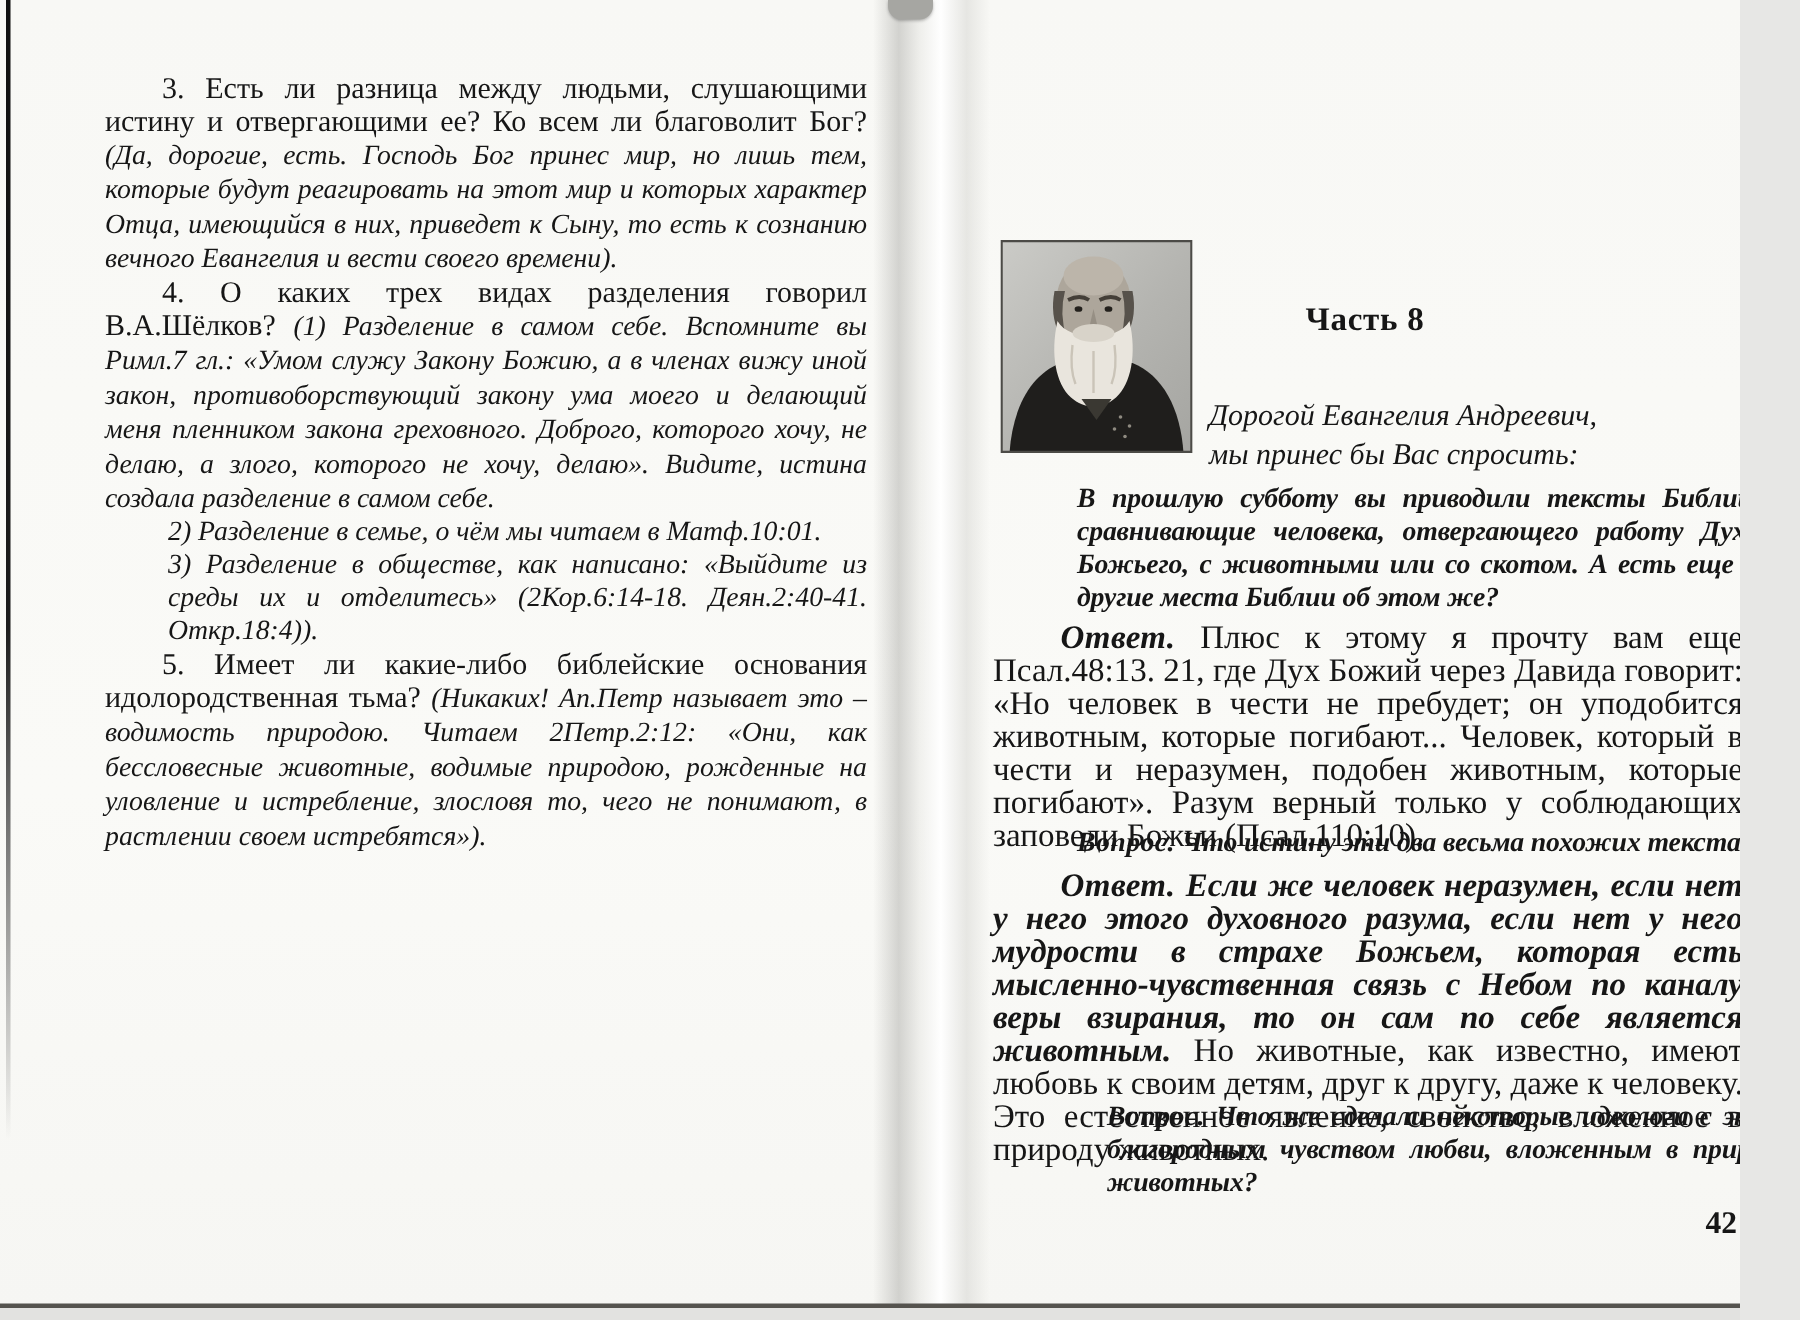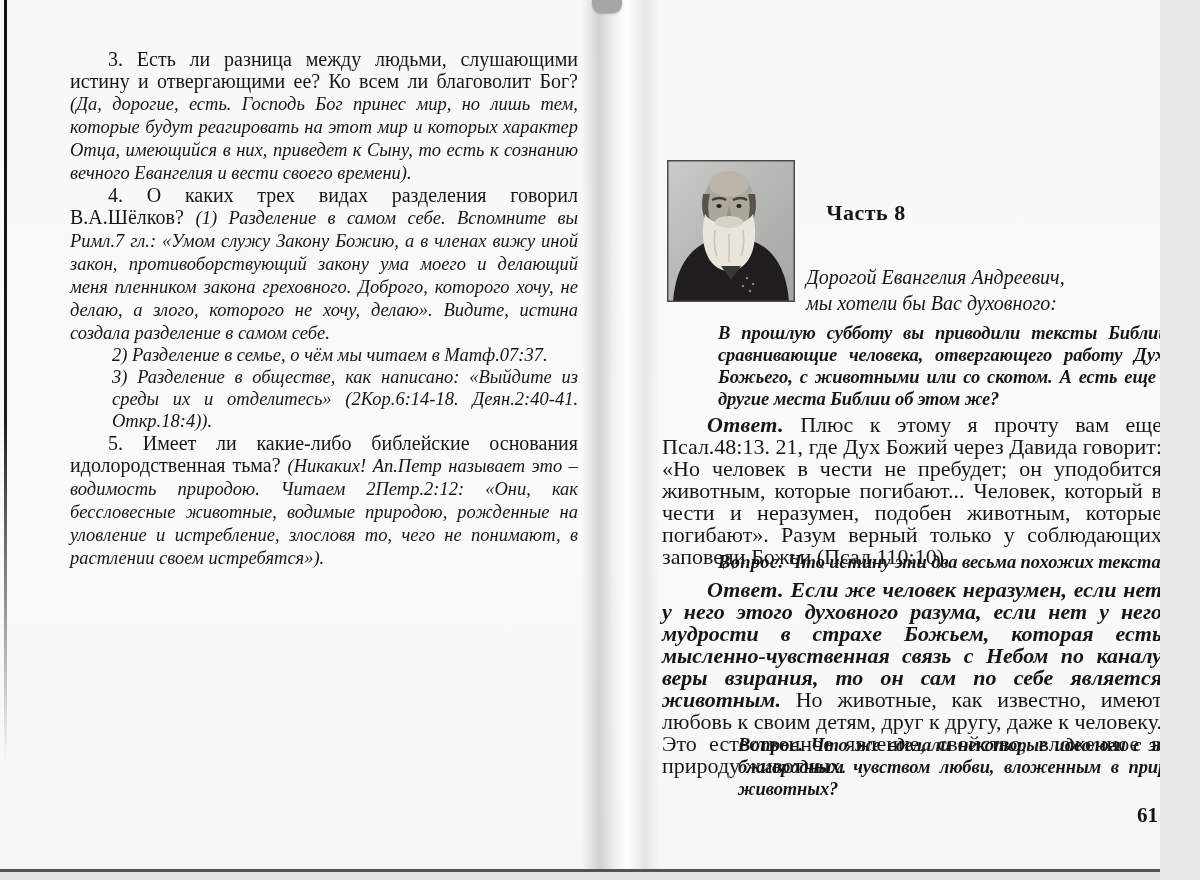--- a/index.html
+++ b/index.html
@@ -23,21 +23,21 @@
   .left-text p{margin:0;text-align:justify;font-size:20px;line-height:22px;}
   .left-text p.lp{text-indent:38px;}
   .left-text p.sub{margin-left:42px;text-indent:0;font-size:18.5px;}
   .seg-regular{font-style:normal;font-weight:normal;}
   .seg-italic{font-style:italic;}
   .left-text .seg-italic{font-size:18.5px;}
   .seg-bold-italic{font-style:italic;font-weight:700;}
 
   
   .photo{position:absolute;left:667px;top:160px;width:128px;height:142px;}
-  .part-title{position:absolute;left:776px;top:200px;width:180px;text-align:center;
+  .part-title{position:absolute;left:820px;top:200px;width:180px;text-align:center;
     font-weight:700;font-size:22px;letter-spacing:0.5px;}
   .salutation{position:absolute;left:806px;top:264px;font-style:italic;font-size:20px;
     line-height:26px;white-space:nowrap;}
   .right-text{position:absolute;left:662px;top:322px;width:500px;height:500px;}
   .right-text p{position:absolute;left:0;width:500px;margin:0;text-align:justify;line-height:22px;}
   .right-text p.rq{left:56px;width:455px;font-size:18.5px;}
   .right-text p.rq .seg-bold-italic{letter-spacing:-0.1px;}
   .right-text p.ra{font-size:22px;text-indent:45px;}
   .right-text p.oneline{white-space:nowrap;text-align:left;}
   .label{font-style:italic;font-weight:700;letter-spacing:0.3px;}
@@ -49,21 +49,21 @@
 
 <div class="spread">
 
   <div class="edge-left"></div>
   <div class="spine"></div>
   <div class="spine-notch"></div>
 
   <div class="left-text">
       <p class="lp"><span class="seg-regular">3. Есть ли разница между людьми, слушающими истину и отвергающими ее? Ко всем ли благоволит Бог? </span><span class="seg-italic">(Да, дорогие, есть. Господь Бог принес мир, но лишь тем, которые будут реагировать на этот мир и которых характер Отца, имеющийся в них, приведет к Сыну, то есть к сознанию вечного Евангелия и вести своего времени).</span></p>
       <p class="lp"><span class="seg-regular">4. О каких трех видах разделения говорил В.А.Шёлков? </span><span class="seg-italic">(1) Разделение в самом себе. Вспомните вы Римл.7 гл.: «Умом служу Закону Божию, а в членах вижу иной закон, противоборствующий закону ума моего и делающий меня пленником закона греховного. Доброго, которого хочу, не делаю, а злого, которого не хочу, делаю». Видите, истина создала разделение в самом себе.</span></p>
-      <p class="sub"><span class="seg-italic">2) Разделение в семье, о чём мы читаем в Матф.07:37.</span></p>
+      <p class="sub"><span class="seg-italic">2) Разделение в семье, о чём мы читаем в Матф.10:01.</span></p>
       <p class="sub"><span class="seg-italic">3) Разделение в обществе, как написано: «Выйдите из среды их и отделитесь» (2Кор.6:14-18. Деян.2:40-41. Откр.18:4)).</span></p>
       <p class="lp"><span class="seg-regular">5. Имеет ли какие-либо библейские основания идолородственная тьма? </span><span class="seg-italic">(Никаких! Ап.Петр называет это – водимость природою. Читаем 2Петр.2:12: «Они, как бессловесные животные, водимые природою, рожденные на уловление и истребление, злословя то, чего не понимают, в растлении своем истребятся»).</span></p>
     </div>
 
   <div class="photo">
     <svg width="128" height="142" viewBox="0 0 128 142">
       <defs>
         <linearGradient id="pg" x1="0" y1="0" x2="1" y2="1">
           <stop offset="0" stop-color="#cbcbc7"></stop>
           <stop offset="0.55" stop-color="#b4b4b0"></stop>
@@ -93,28 +93,28 @@
           <circle cx="83" cy="131" r="1.2"></circle>
       </g>
       <rect x="0.75" y="0.75" width="126.5" height="140.5" fill="none" stroke="#4c4b47" stroke-width="1.5"></rect>
     </svg>
   </div>
 
   <div class="part-title">Часть 8</div>
 
   <div class="salutation">
     <div>Дорогой Евангелия Андреевич,</div>
-    <div>мы хотели бы Вас духовного:</div>
+    <div>мы принес бы Вас спросить:</div>
   </div>
 
   <div class="right-text">
       <p class="rq" style="top: 0px;"><span class="seg-bold-italic">В прошлую субботу вы приводили тексты Библии, сравнивающие человека, отвергающего работу Духа Божьего, с животными или со скотом. А есть еще и другие места Библии об этом же?</span></p>
       <p class="ra" style="top: 92px;"><span class="label">Ответ.</span><span class="seg-regular"> Плюс к этому я прочту вам еще Псал.48:13. 21, где Дух Божий через Давида говорит: «Но человек в чести не пребудет; он уподобится животным, которые погибают... Человек, который в чести и неразумен, подобен животным, которые погибают». Разум верный только у соблюдающих заповеди Божьи (Псал.110:10).</span></p>
       <p class="rq oneline" style="top: 229px;"><span class="label">Вопрос.</span><span class="seg-bold-italic"> Что истину эти два весьма похожих текста?</span></p>
       <p class="ra" style="top: 257px;"><span class="label">Ответ.</span><span class="seg-bold-italic"> Если же человек неразумен, если нет у него этого духовного разума, если нет у него мудрости в страхе Божьем, которая есть мысленно-чувственная связь с Небом по каналу веры взирания, то он сам по себе является животным.</span><span class="seg-regular"> Но животные, как известно, имеют любовь к своим детям, друг к другу, даже к человеку. Это естественное явление, свойство, вложенное в природу животных.</span></p>
       <p class="rq" style="top: 412px; margin-left: 20px;"><span class="label">Вопрос.</span><span class="seg-bold-italic"> Что же сделали некоторые идеологи с этим благородным чувством любви, вложенным в природу животных?</span></p>
     </div>
 
-  <div class="page-number">61</div>
+  <div class="page-number">42</div>
 
   <div class="bottom-line"></div>
   <div class="bottom-strip"></div>
 </div>
 
 </body></html>

